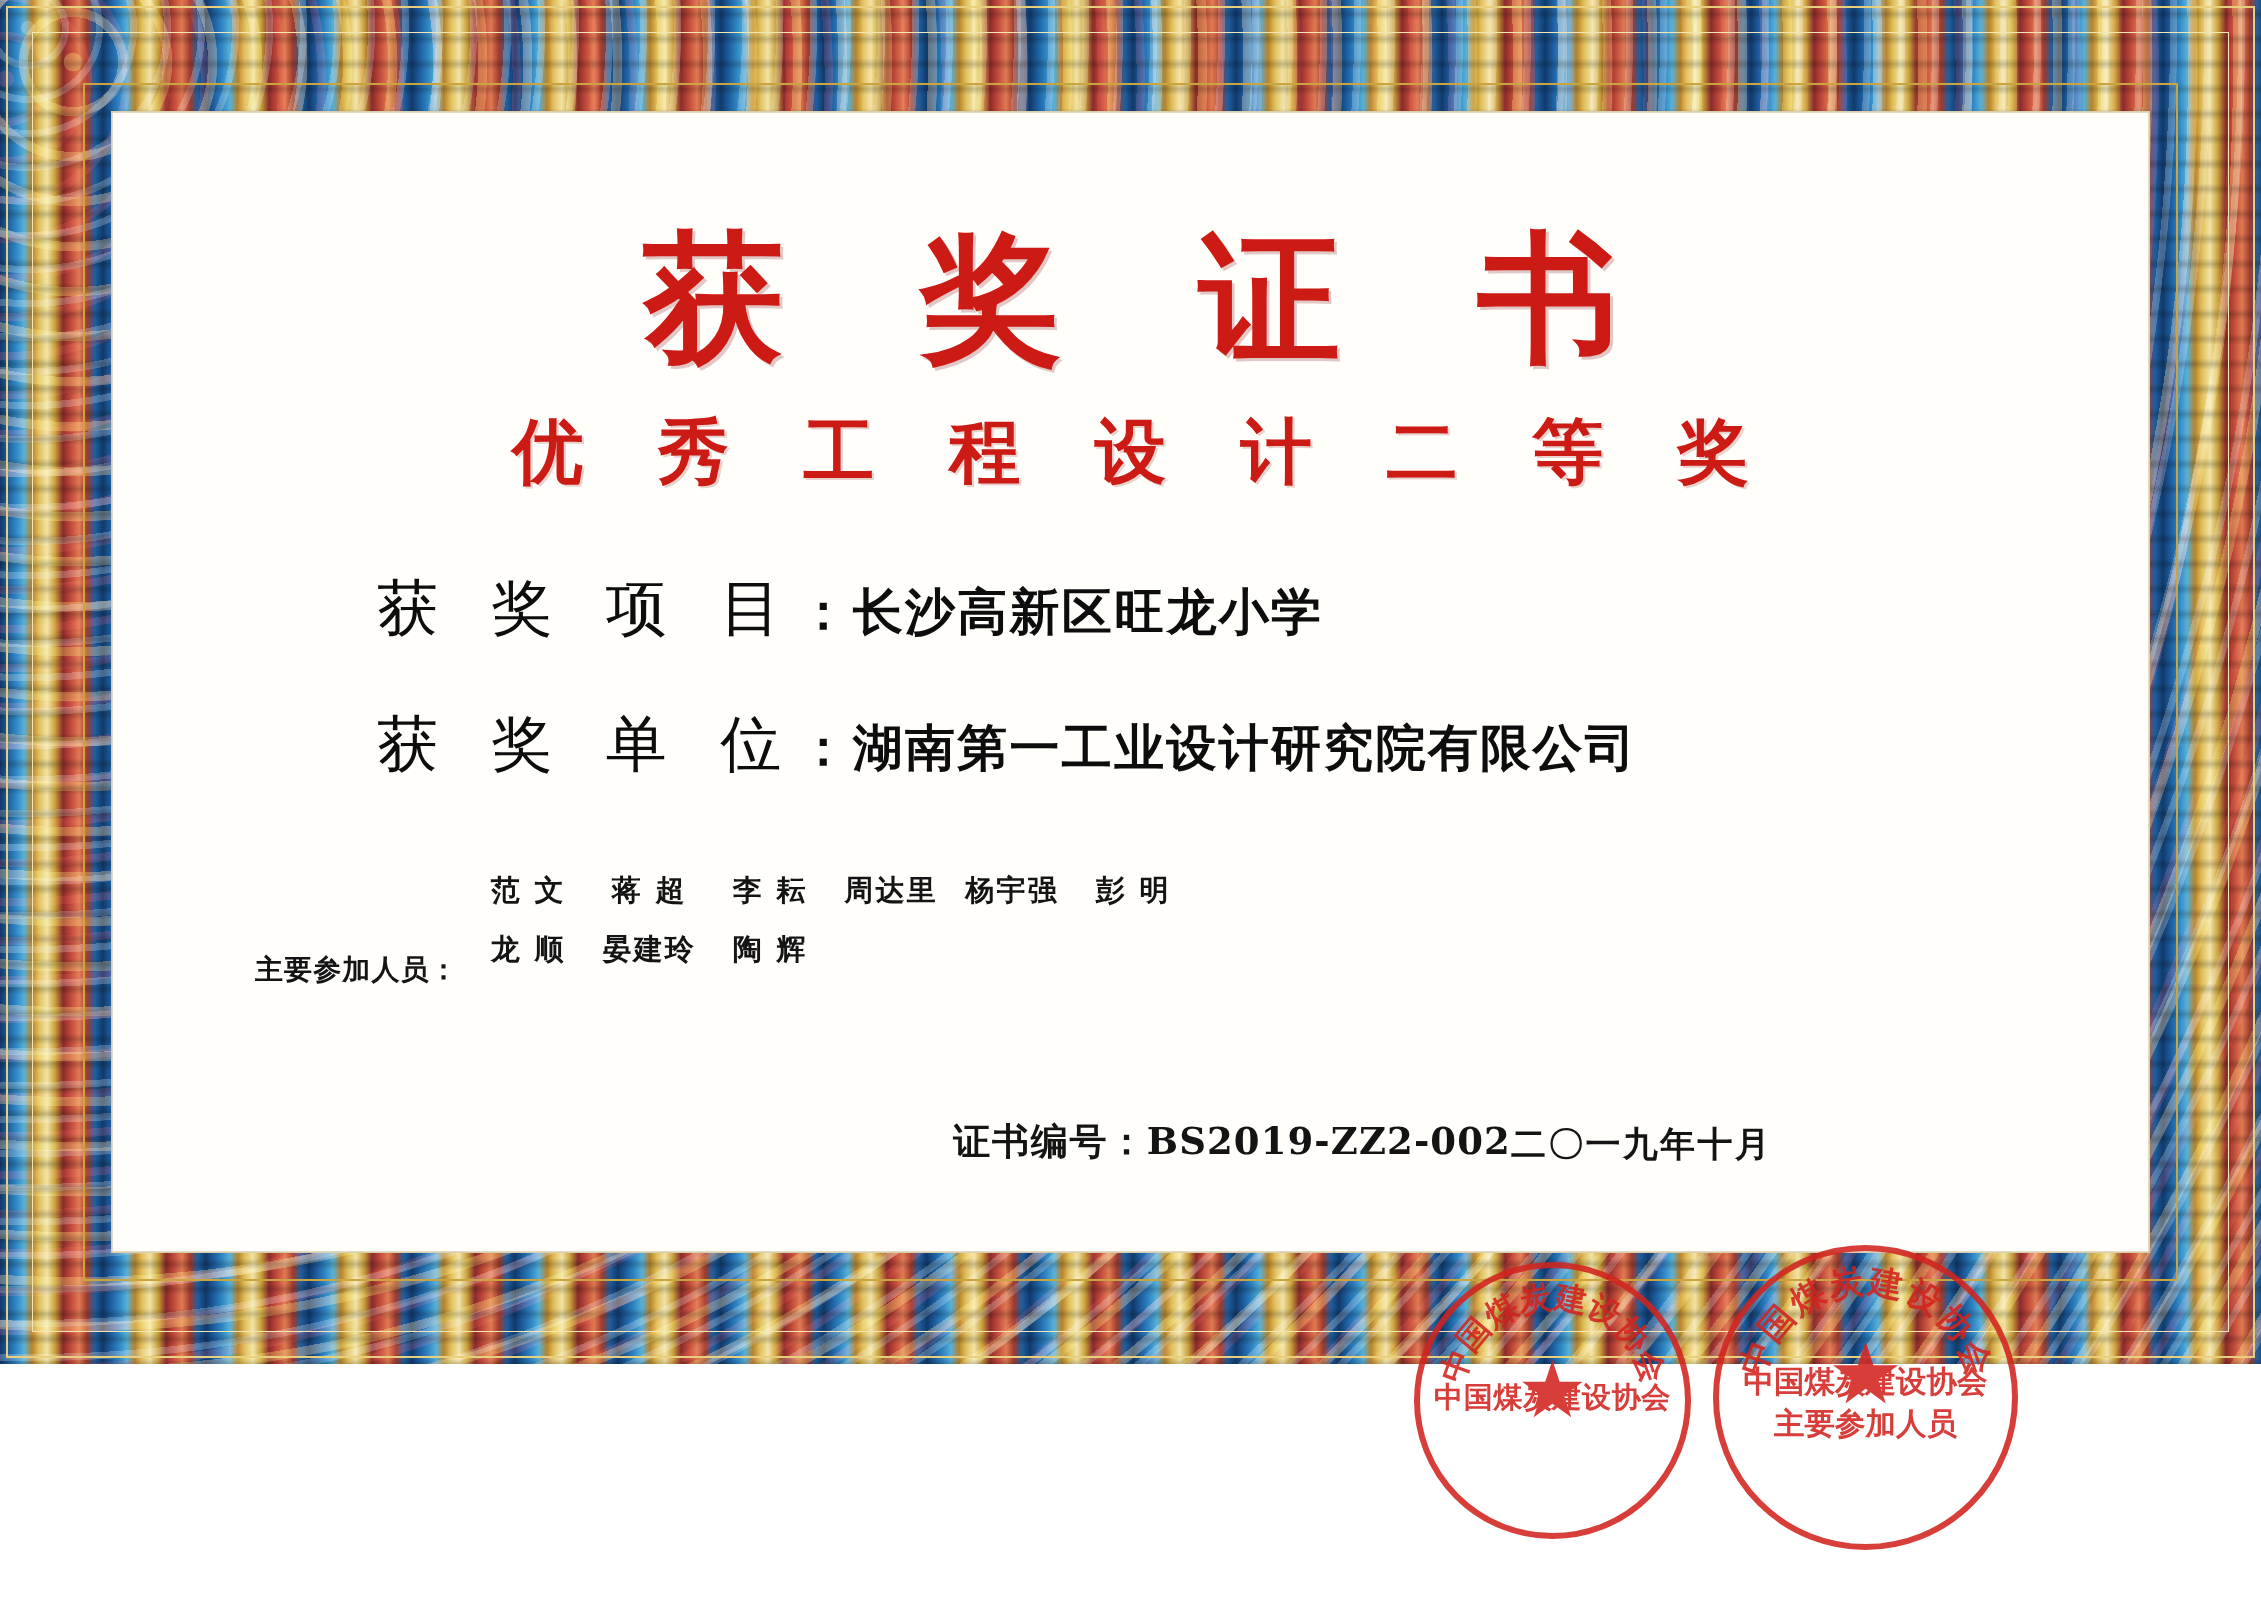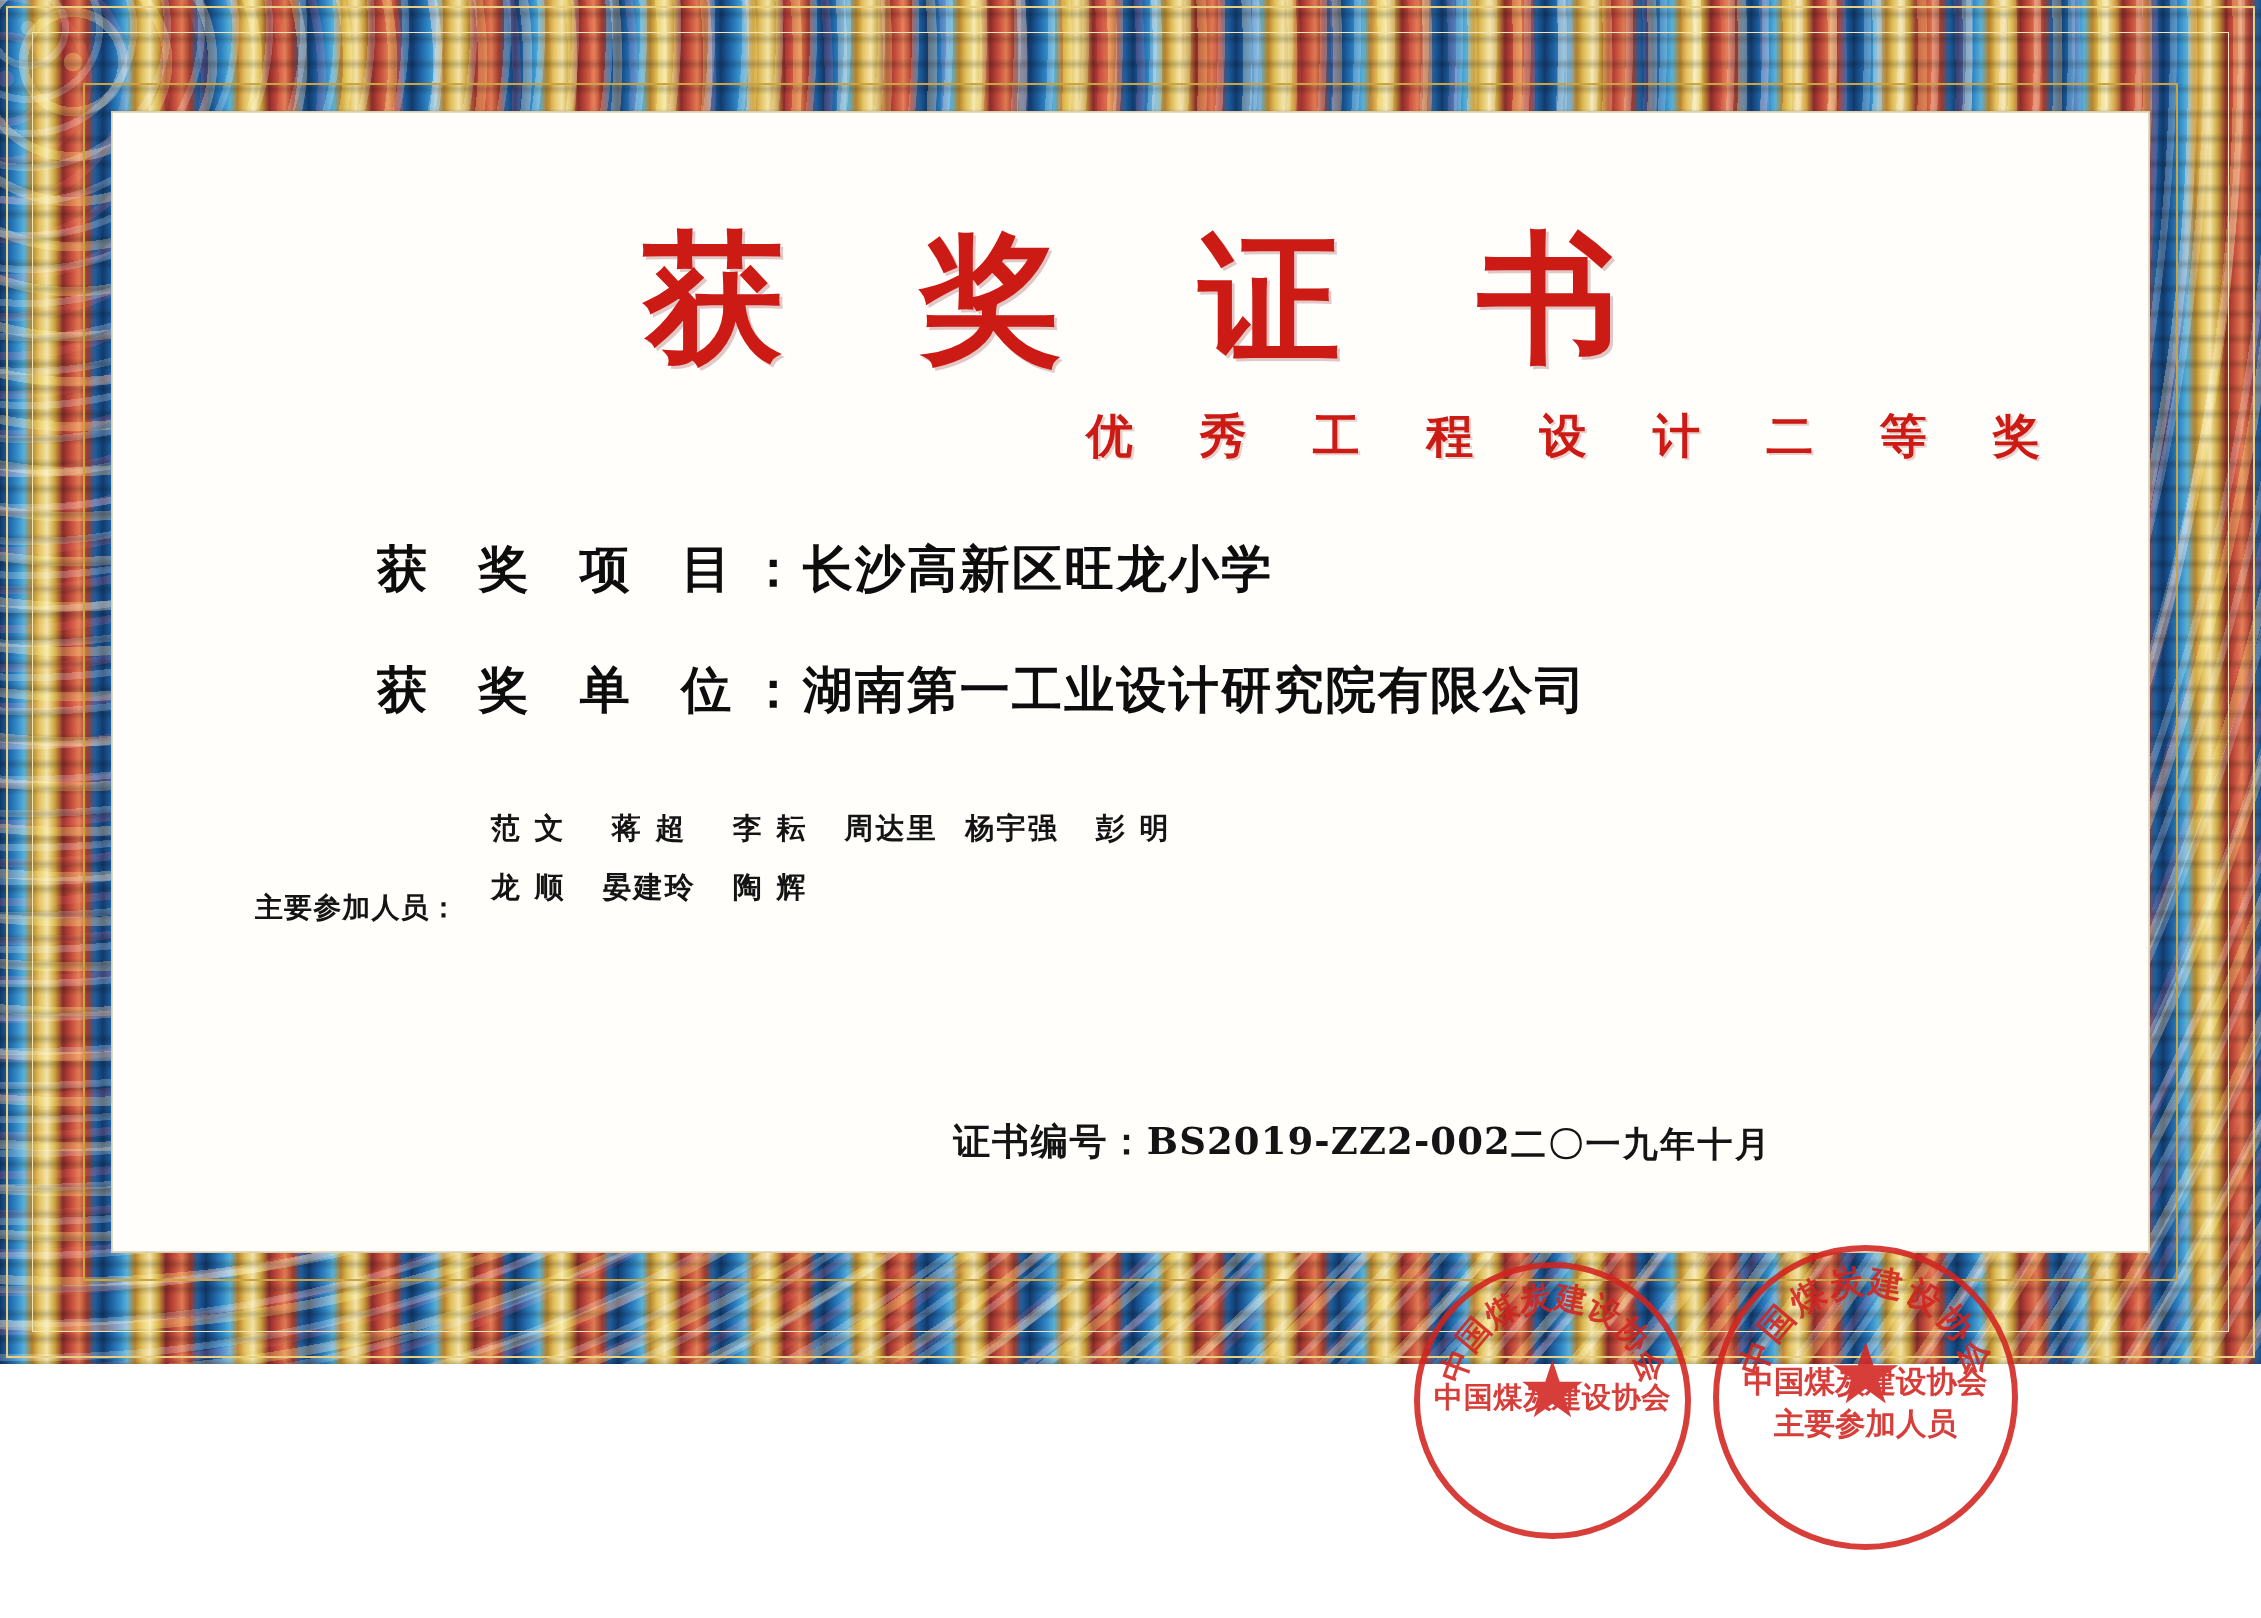--- a/index.html
+++ b/index.html
@@ -110,46 +110,46 @@
     margin-top: 45px;
     color: #111111;
     font-family: "DejaVu Serif", "Liberation Serif", serif;
     font-weight: bold;
     font-size: 65px;
     letter-spacing: 5.6px;
     text-indent: 5.6px;
   }
 
   .subtitle-2 {
-    text-align: right;
+    text-align: center;
     margin-top: 33px;
     color: #cc1a14;
     font-family: "DejaVu Serif", "Liberation Serif", serif;
     font-weight: bold;
-    font-size: 47px;
+    font-size: 71px;
     letter-spacing: 25px;
     text-indent: 25px;
     text-shadow: 2.3px 2.3px 0 rgba(120,10,8,0.18);
   }
 
   
   .fields {
     margin-top: 68px;
     padding-left: 181px;
   }
   .field-row {
     display: flex;
     align-items: baseline;
     margin-bottom: 54px;
     white-space: nowrap;
   }
   .field-label {
     font-family: "DejaVu Serif", "Liberation Serif", serif;
-    font-weight: bold;
-    font-size: 50px;
+    font-weight: normal;
+    font-size: 61px;
     color: #0d0d0d;
     letter-spacing: 17px;
   }
   .field-colon {
     font-family: "DejaVu Serif", "Liberation Serif", serif;
     font-weight: bold;
     font-size: 50px;
     color: #0d0d0d;
     margin-right: 4.5px;
   }

